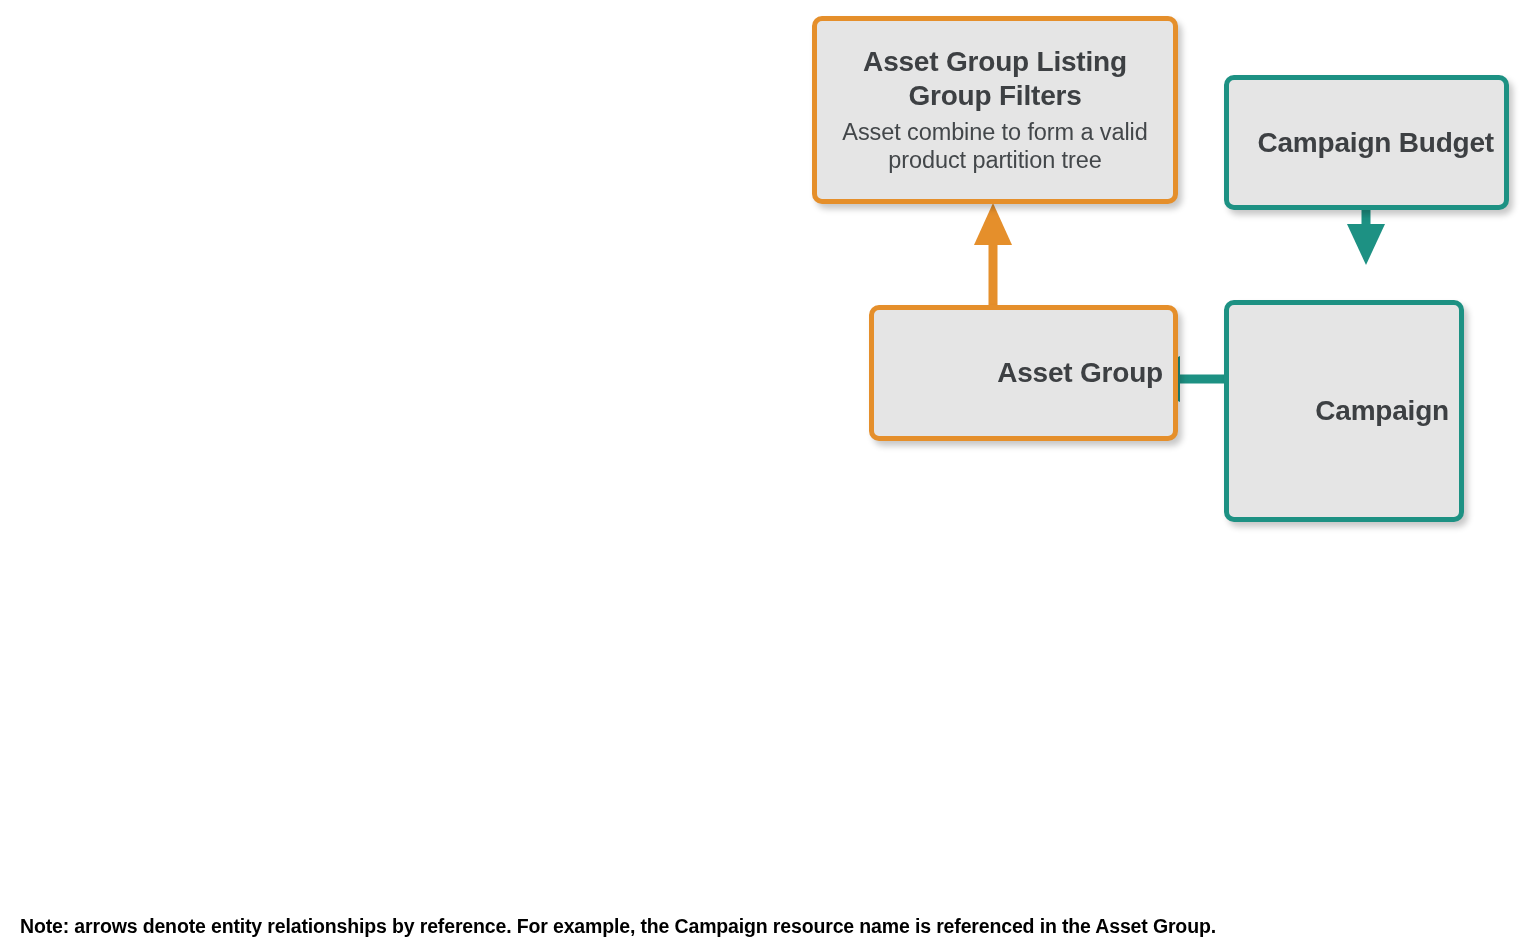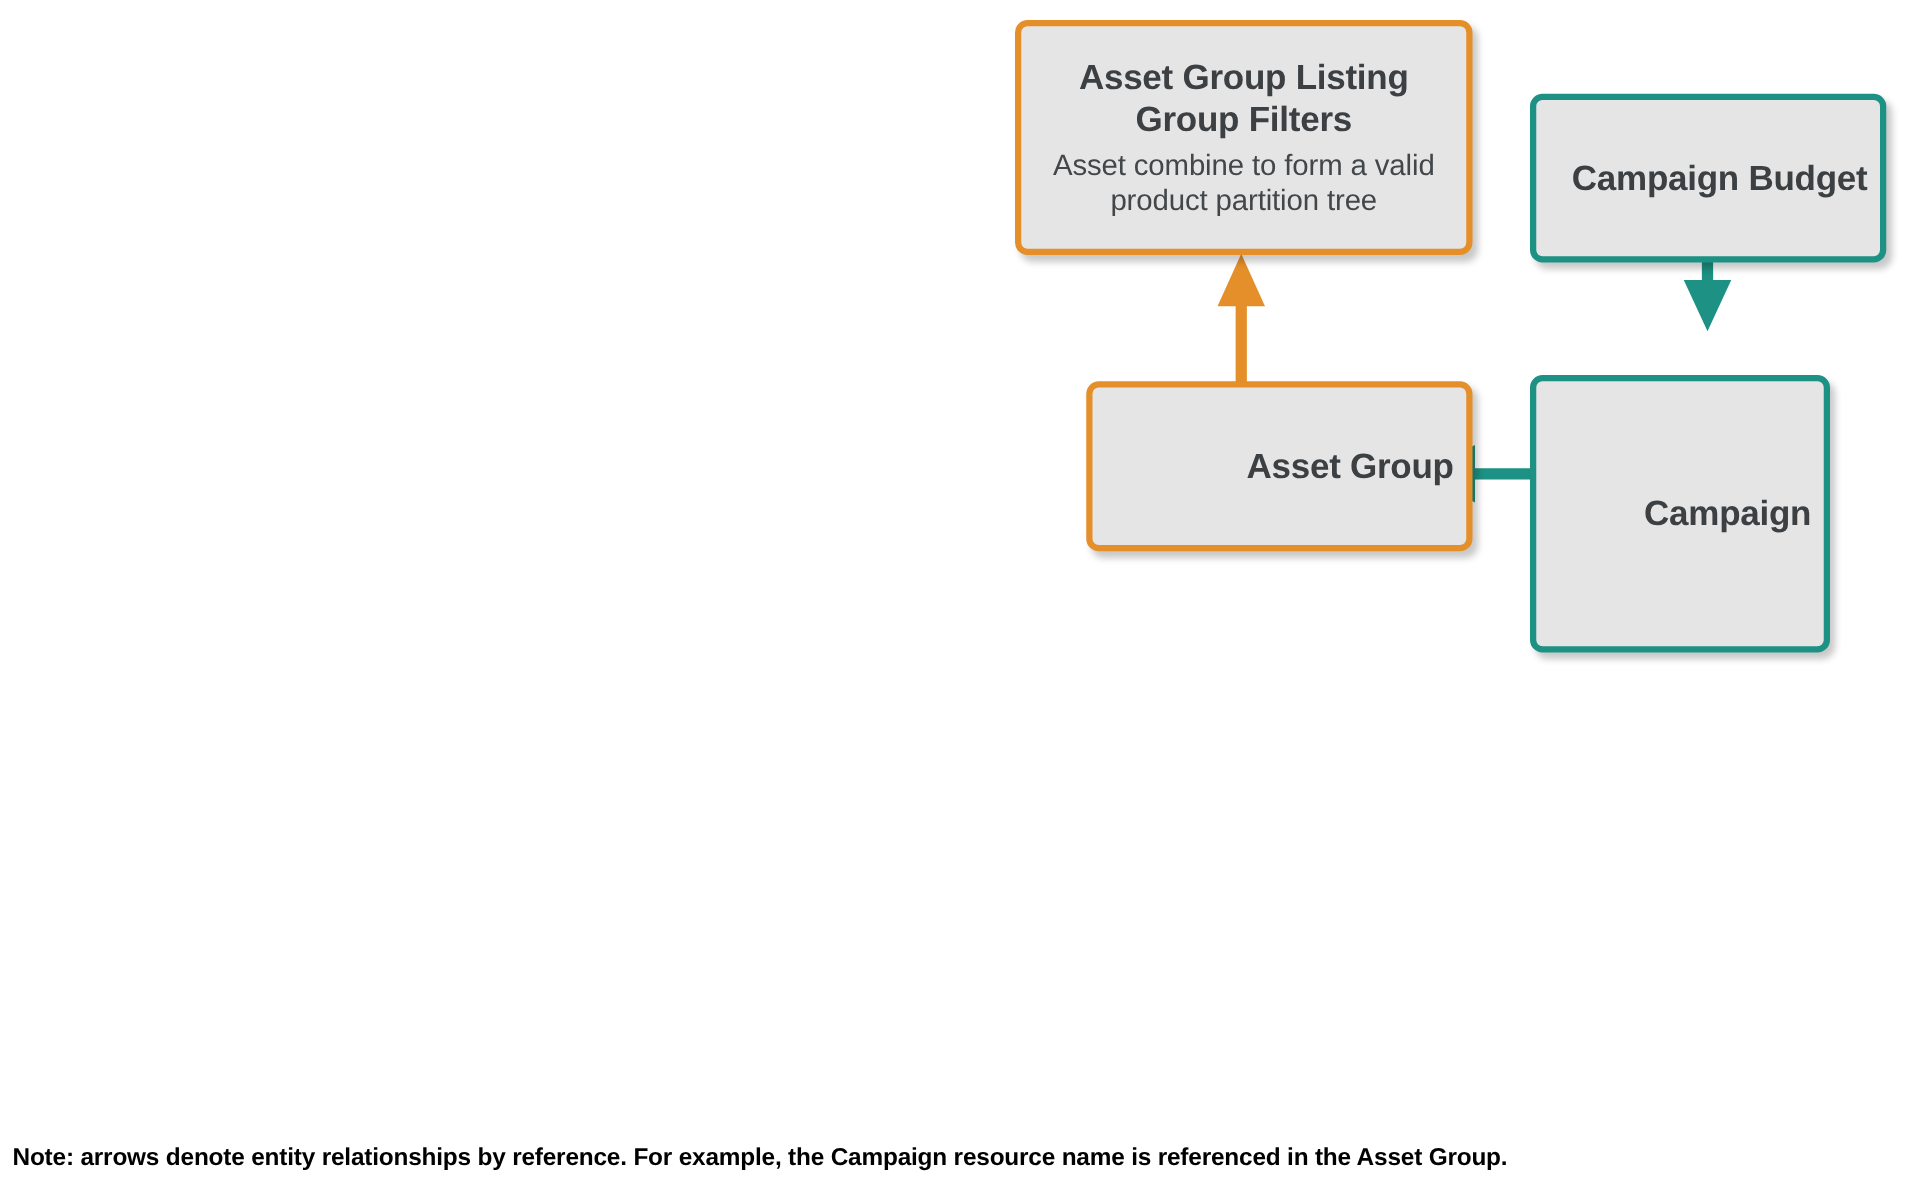--- a/index.html
+++ b/index.html
@@ -82,21 +82,21 @@
     position: absolute;
     left: 0; top: 0;
     width: 1538px;
     height: 948px;
     pointer-events: none;
   }
 
   
   #footer-note {
     position: absolute;
-    left: 10px;
+    left: 20px;
     top: 915px;
     font-size: 19.5px;
     font-weight: bold;
     color: #000000;
     letter-spacing: -0.15px;
     white-space: nowrap;
   }
 </style>
 </head>
 <body>

